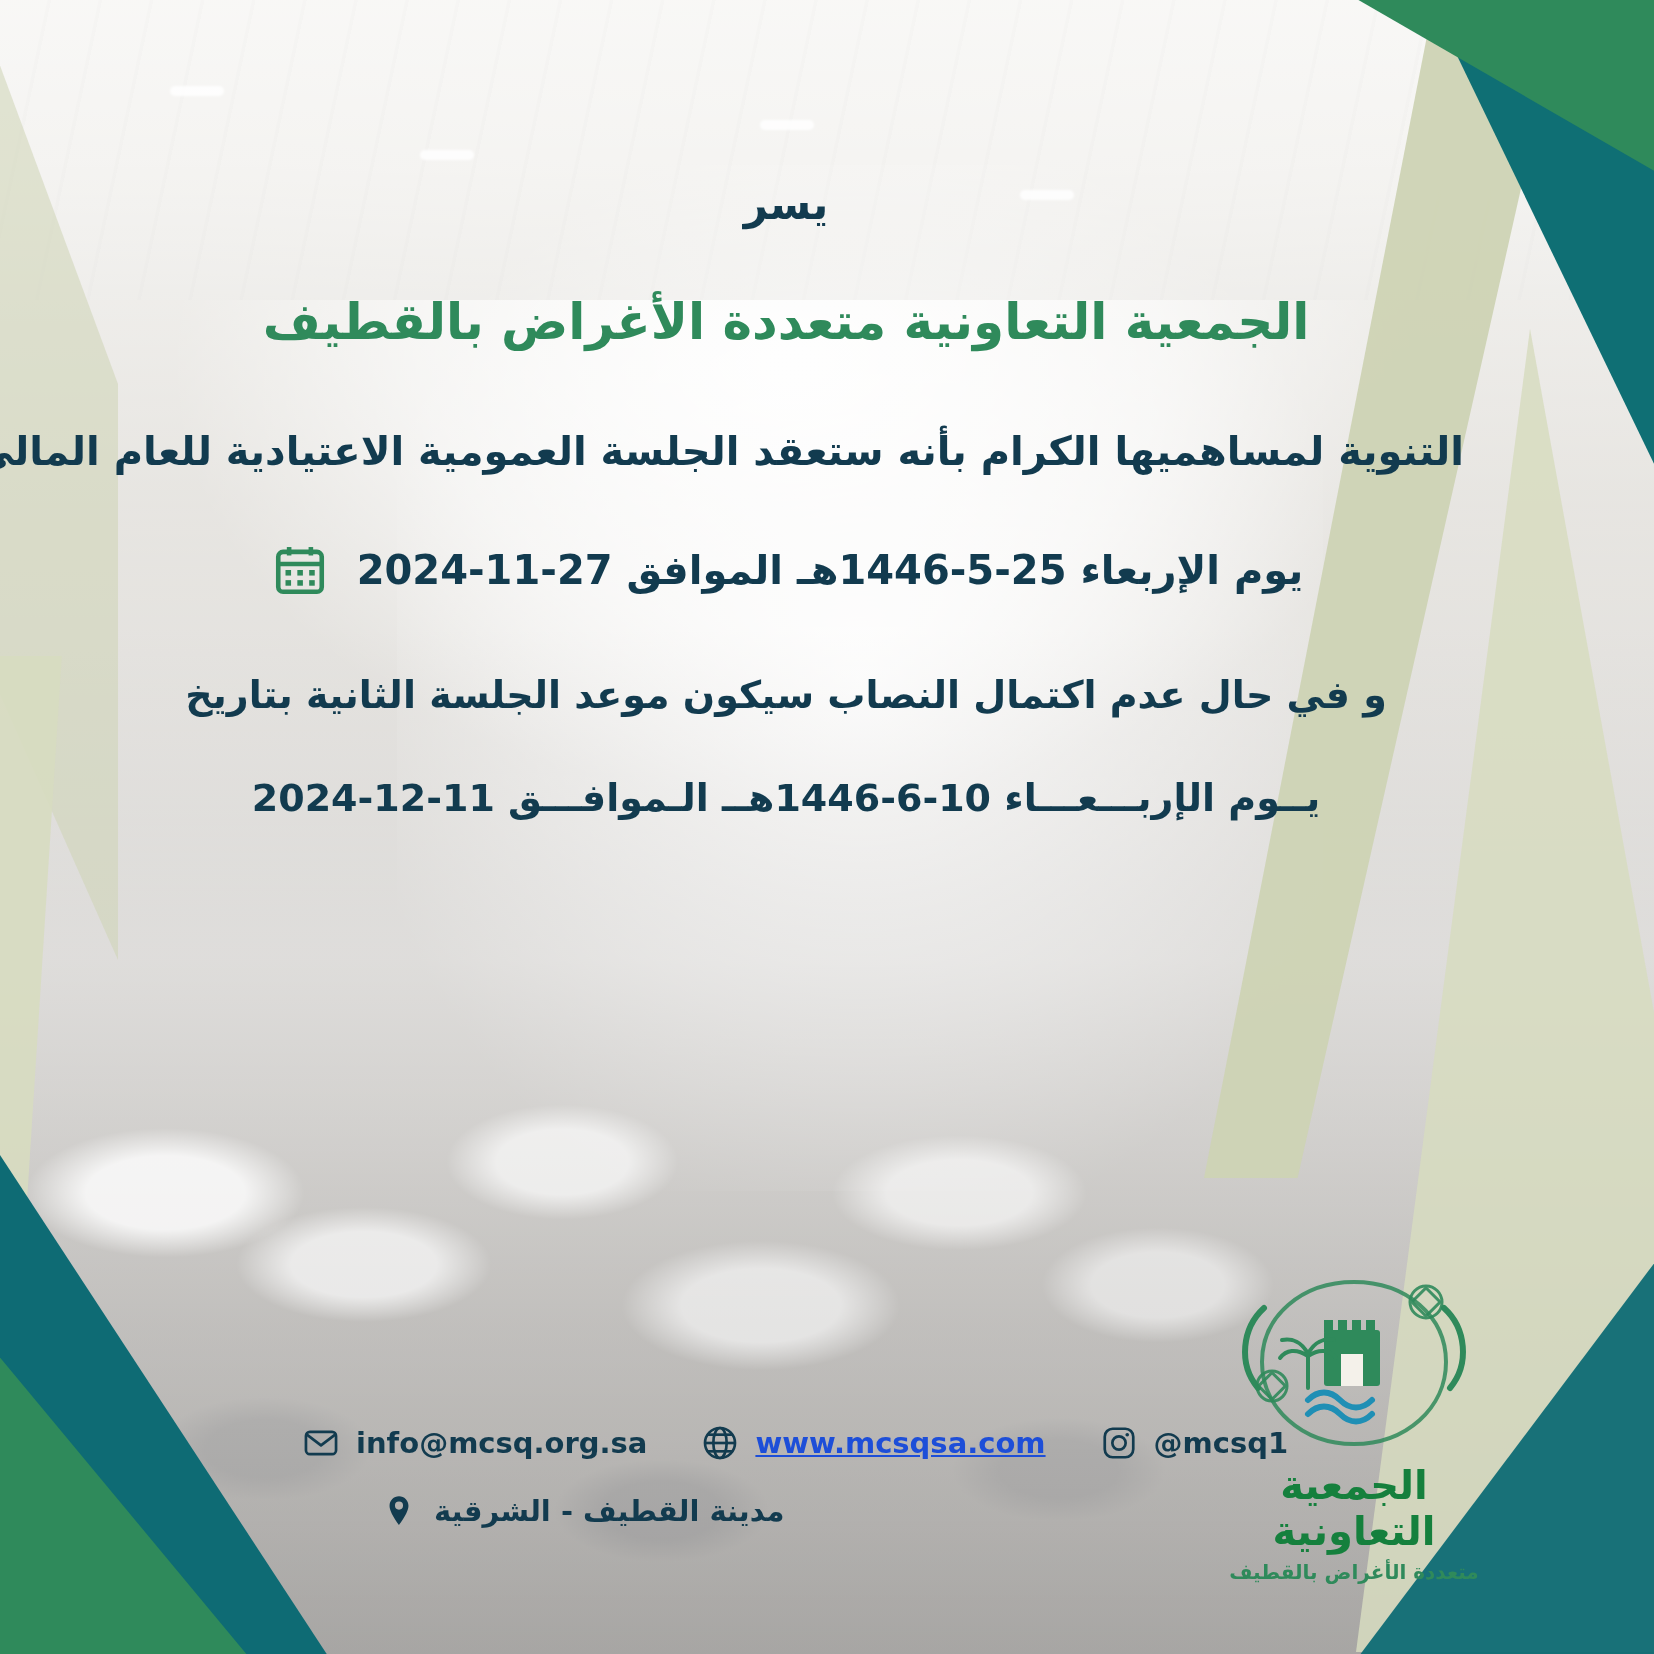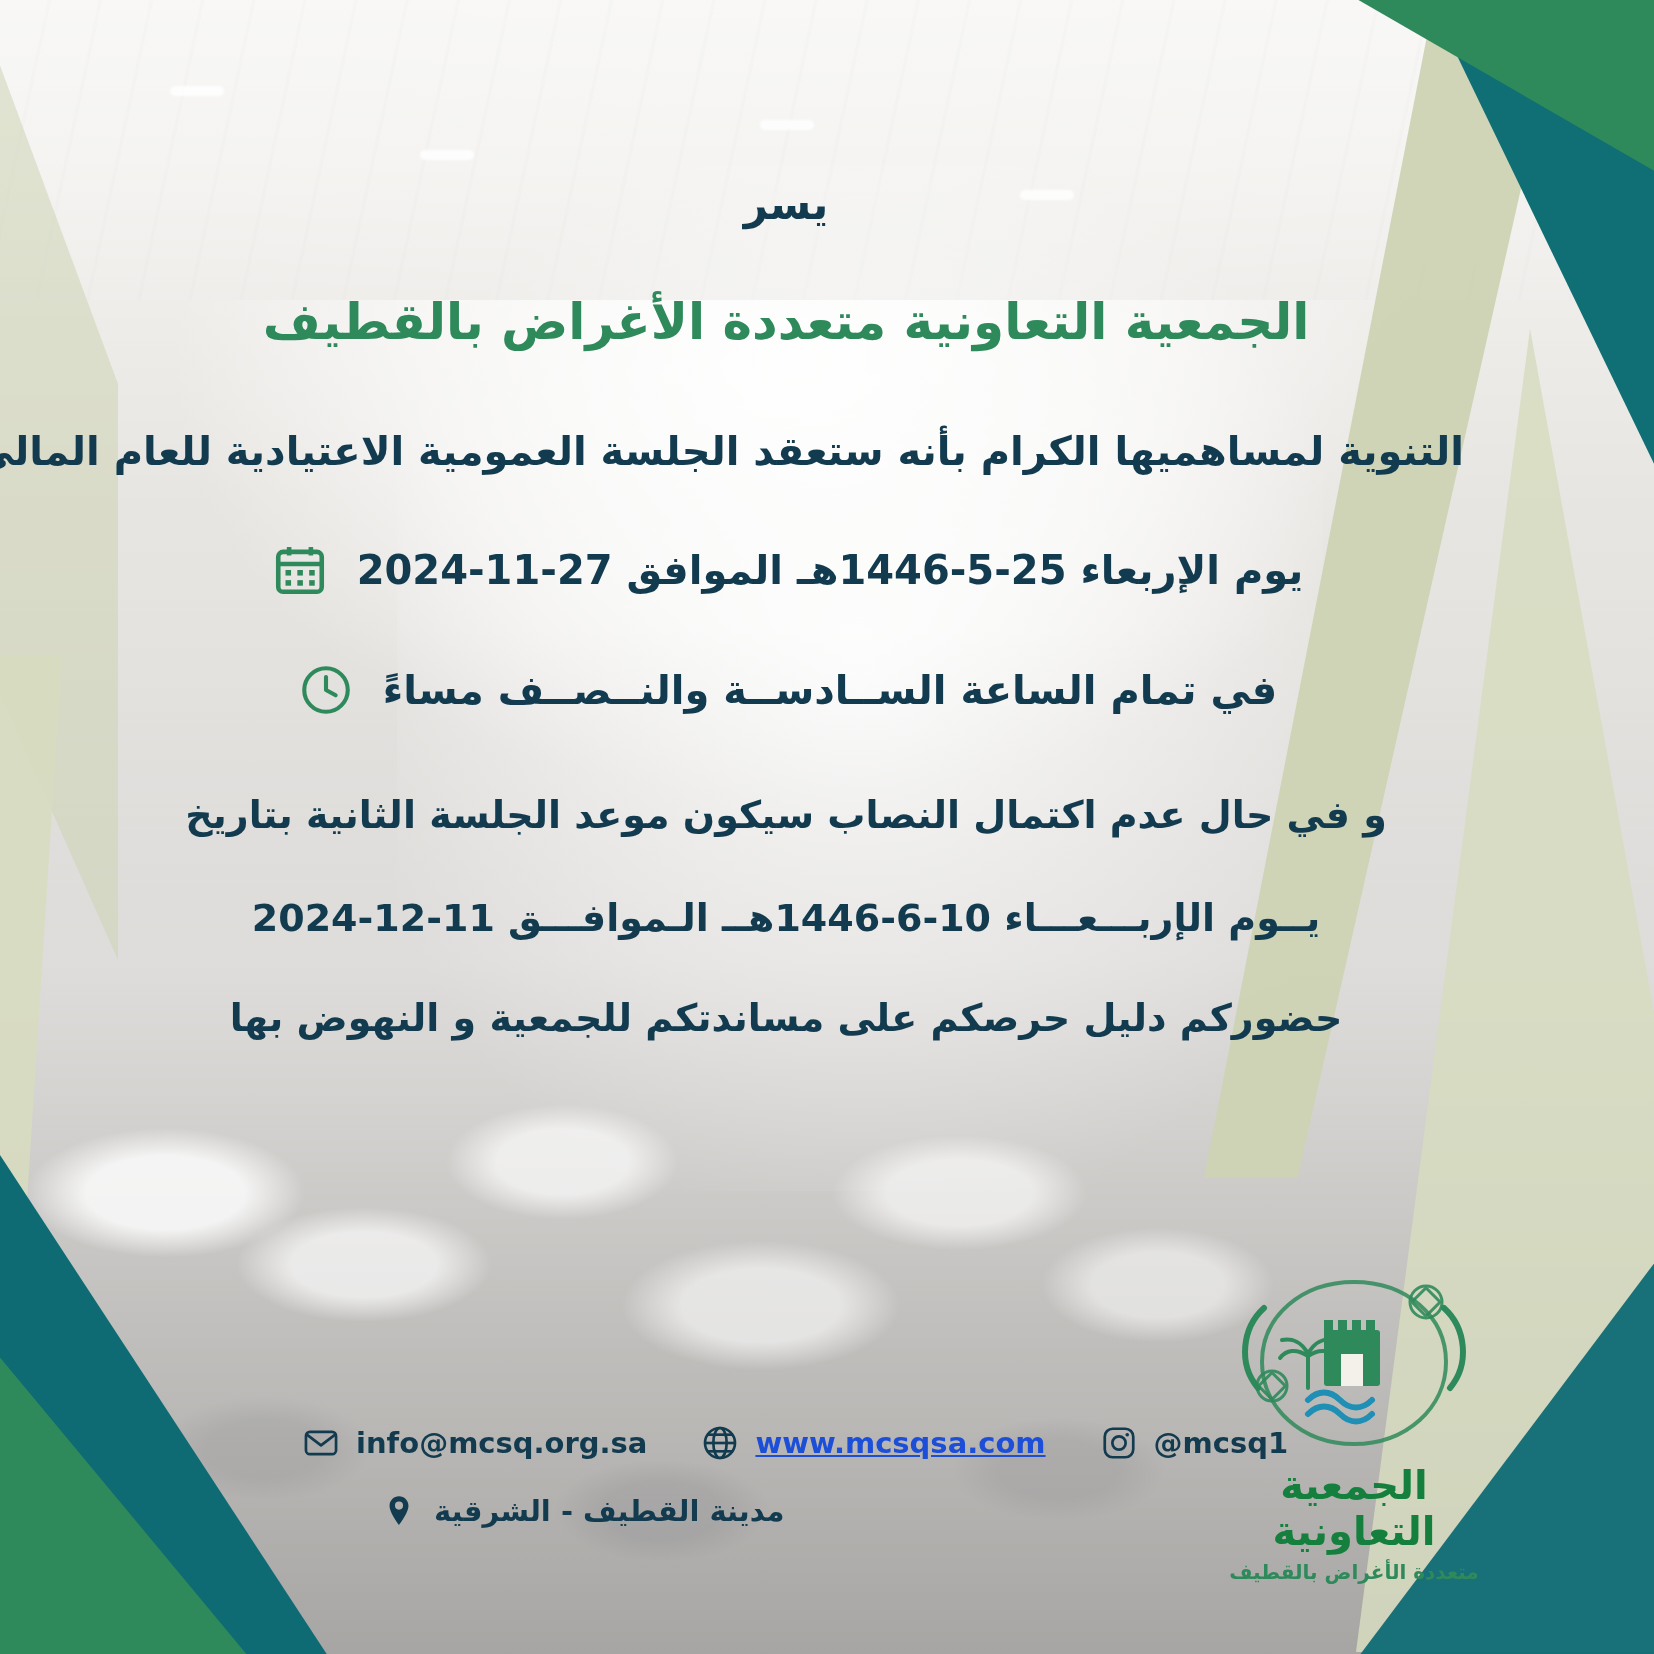--- a/index.html
+++ b/index.html
@@ -276,34 +276,24 @@
           <rect x="6" y="12" width="2.3" height="2.3" fill="#2f8a5b" stroke="none"></rect>
           <rect x="10.9" y="12" width="2.3" height="2.3" fill="#2f8a5b" stroke="none"></rect>
           <rect x="15.8" y="12" width="2.3" height="2.3" fill="#2f8a5b" stroke="none"></rect>
           <rect x="6" y="16.2" width="2.3" height="2.3" fill="#2f8a5b" stroke="none"></rect>
           <rect x="10.9" y="16.2" width="2.3" height="2.3" fill="#2f8a5b" stroke="none"></rect>
           <rect x="15.8" y="16.2" width="2.3" height="2.3" fill="#2f8a5b" stroke="none"></rect>
         </svg>
       </div>
     </div>
 
-    <div class="detail-row">
-      <div class="detail-text">في تمام الساعة الســادســة والنــصــف مساءً</div>
-      <div class="detail-icon">
-        <svg width="58" height="58" viewBox="0 0 24 24" fill="none" stroke="#2f8a5b" stroke-width="1.7">
-          <circle cx="12" cy="12" r="9"></circle>
-          <polyline points="12,6.6 12,12 16,14.2" stroke-linecap="round" stroke-linejoin="round"></polyline>
-        </svg>
-      </div>
-    </div>
 
 
     <div class="note">و في حال عدم اكتمال النصاب سيكون موعد الجلسة الثانية بتاريخ</div>
     <div class="note2">يــوم الإربـــعـــاء  10-6-1446هــ  الـموافـــق 11-12-2024</div>
-    <div class="closing">حضوركم دليل حرصكم على مساندتكم للجمعية و النهوض بها</div>
   </div>
 
   <div class="footer">
     <div class="f-row">
 
       <div class="f-item">
         <span class="ic">
           <svg width="38" height="38" viewBox="0 0 24 24" fill="none" stroke="#123b4f" stroke-width="1.7">
             <rect x="2.5" y="5" width="19" height="14" rx="2.5"></rect>
             <polyline points="3.5,7 12,13.5 20.5,7" stroke-linecap="round" stroke-linejoin="round"></polyline>

